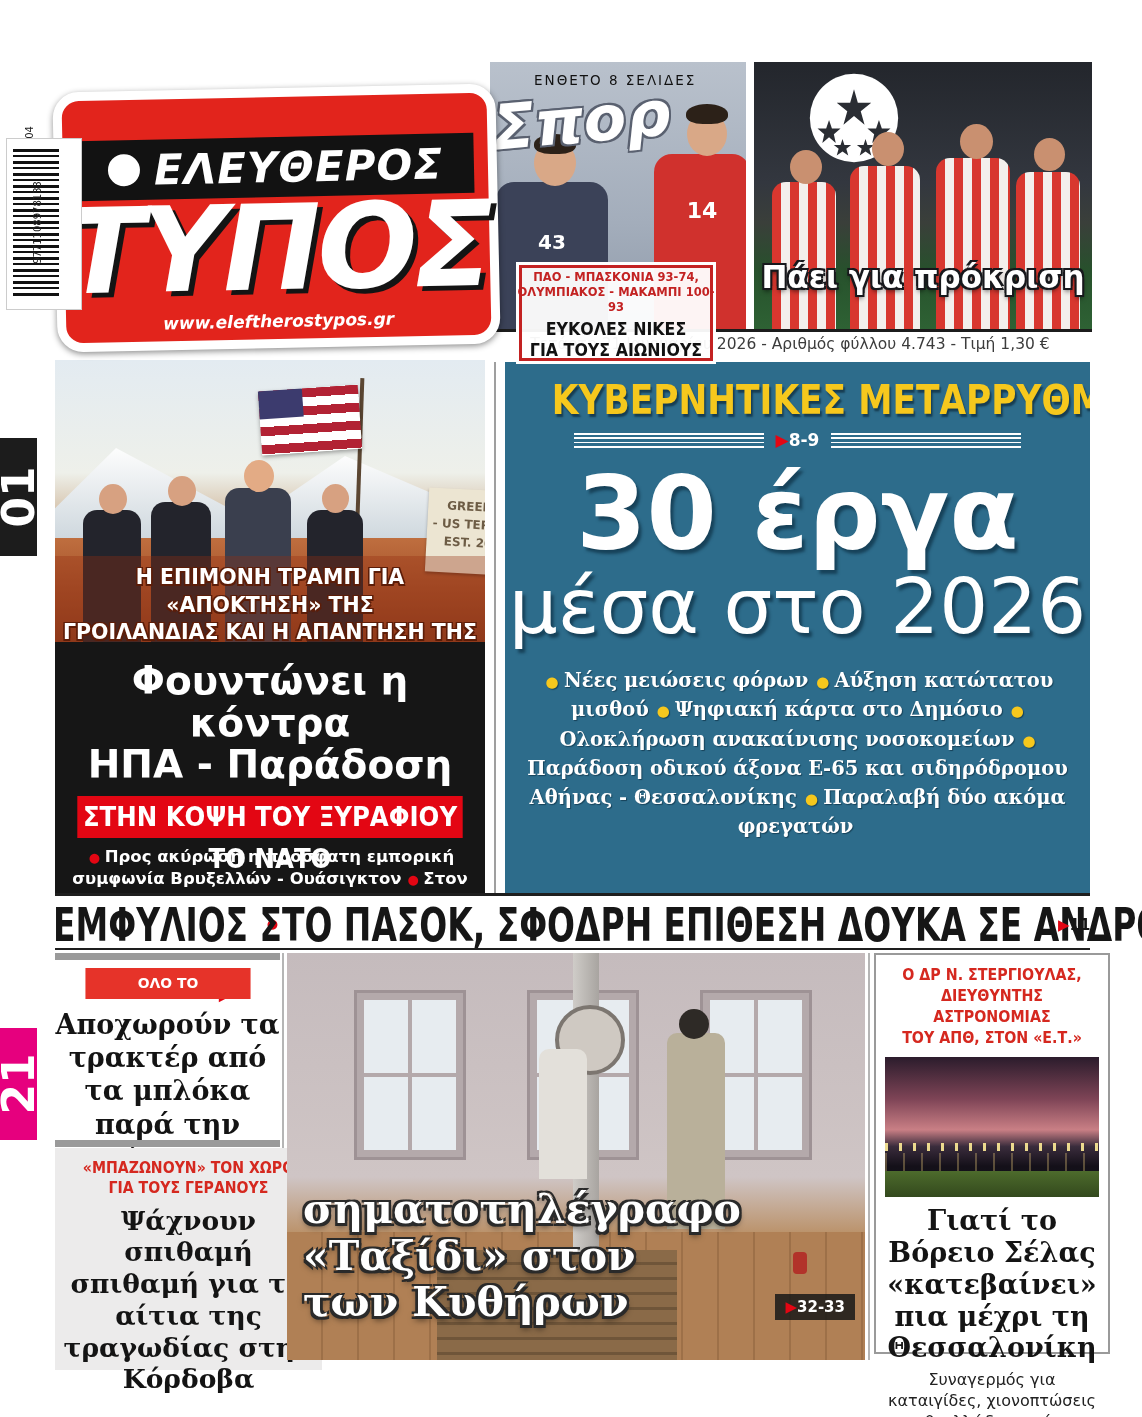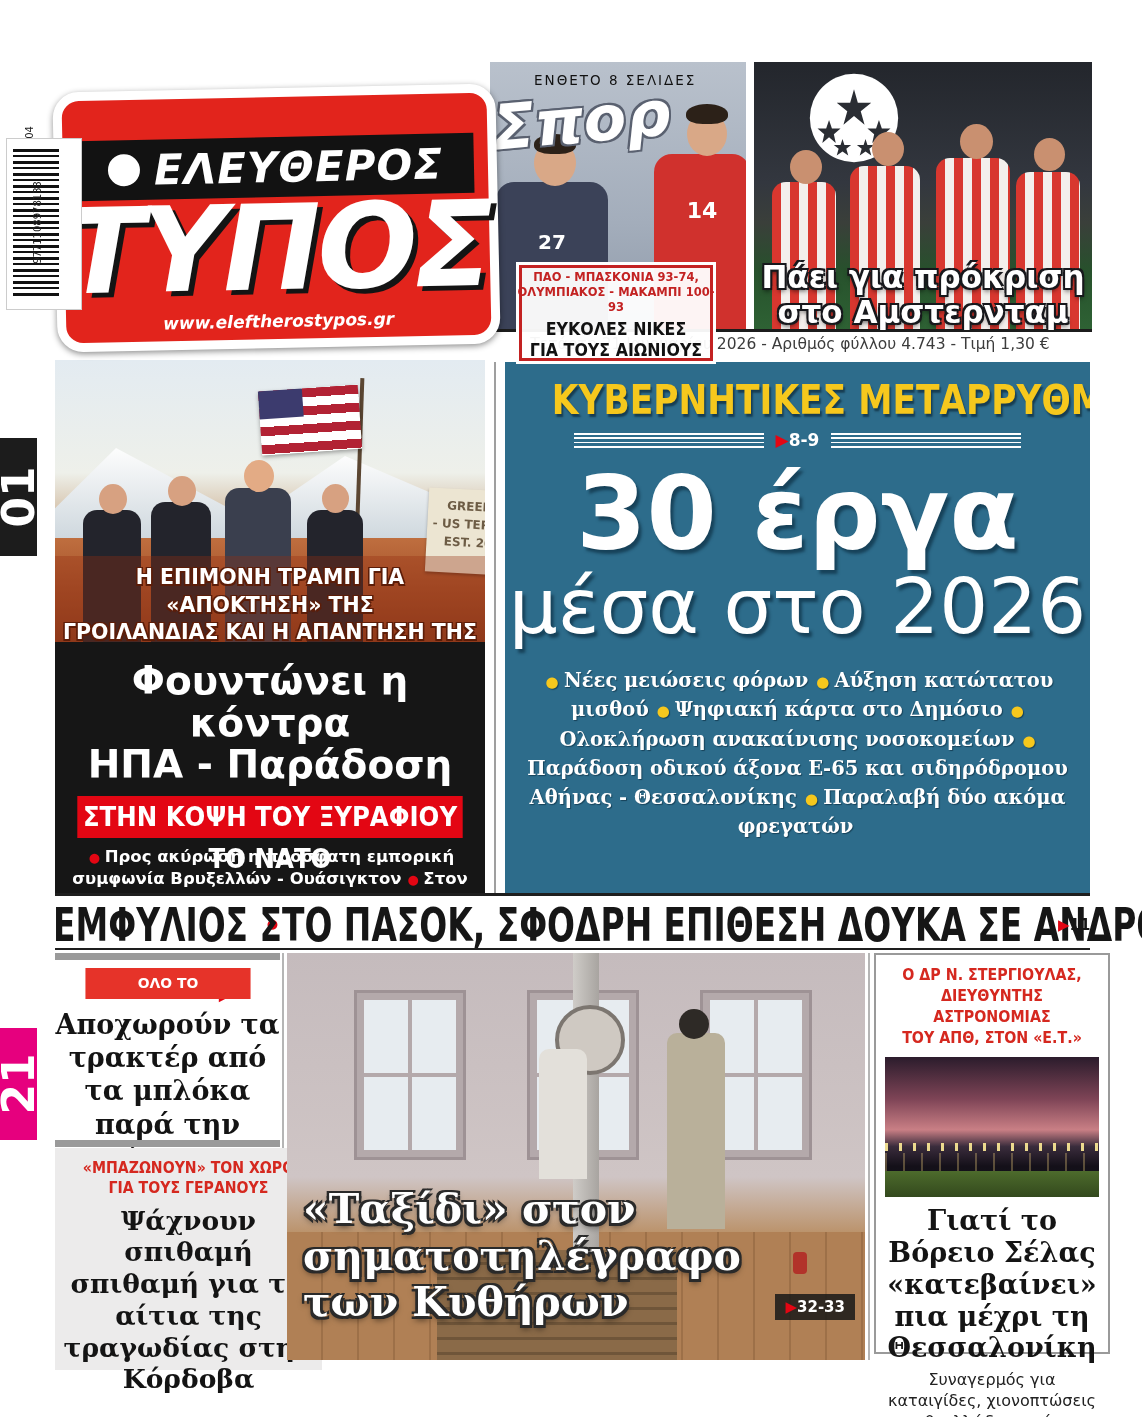--- a/index.html
+++ b/index.html
@@ -191,21 +191,21 @@
       <span class="logo-dot"></span>
       <span class="logo-brandtop">ΕΛΕΥΘΕΡΟΣ</span>
     </div>
     <div class="logo-main">ΤΥΠΟΣ</div>
     <div class="logo-site">www.eleftherostypos.gr</div>
   </div>
 
   <div class="abs basket-panel">
 
     <div class="bk-player" style="left:6px;top:120px;width:112px;height:148px;background:#3b4258;">
-      <div class="bk-num" style="top:48px;font-size:20px;">27</div>
+      <div class="bk-num" style="top:48px;font-size:20px;">43</div>
     </div>
     <div class="bk-head" style="left:44px;top:78px;width:42px;height:46px;"></div>
     <div class="bk-hair" style="left:44px;top:72px;width:42px;height:20px;"></div>
 
     <div class="bk-player" style="left:164px;top:92px;width:96px;height:176px;background:#d0312d;">
       <div class="bk-num" style="top:44px;font-size:22px;">14</div>
     </div>
     <div class="bk-head" style="left:197px;top:50px;width:40px;height:44px;"></div>
     <div class="bk-hair" style="left:196px;top:42px;width:42px;height:20px;"></div>
   </div>
@@ -236,21 +236,20 @@
     <div class="fb-player" style="left:18px;top:120px;width:64px;height:148px;"></div>
     <div class="fb-head" style="left:36px;top:88px;width:32px;height:34px;"></div>
     <div class="fb-player" style="left:96px;top:104px;width:70px;height:164px;"></div>
     <div class="fb-head" style="left:118px;top:70px;width:32px;height:34px;"></div>
     <div class="fb-player" style="left:182px;top:96px;width:74px;height:172px;"></div>
     <div class="fb-head" style="left:206px;top:62px;width:33px;height:35px;"></div>
     <div class="fb-player" style="left:262px;top:110px;width:64px;height:158px;"></div>
     <div class="fb-head" style="left:280px;top:76px;width:31px;height:33px;"></div>
     <div class="fb-headline">
       <div>Πάει για πρόκριση</div>
-      <div>στο Αμστερνταμ</div>
     </div>
 
   </div>
   <div class="abs header-rule"></div>
 
   <div class="abs dateline">Τετάρτη 21 Ιανουαρίου 2026 - Αριθμός φύλλου 4.743 - Τιμή 1,30 €</div>
 
   <div class="abs left-photo">
     <div class="mountain m1"></div>
     <div class="mountain m2"></div>
@@ -338,22 +337,22 @@
       </div>
     <div class="cp-floor"></div>
     <div class="cp-boardwalk"></div>
     <div class="cp-mast"></div>
     <div class="cp-disc"></div>
     <div class="cp-figure" style="left:252px;top:96px;width:48px;height:130px;background:#e3e0da;"></div>
     <div class="cp-figure" style="left:380px;top:80px;width:58px;height:196px;background:#b9b09a;"></div>
     <div class="cp-figure" style="left:392px;top:56px;width:30px;height:30px;background:#2e2a26;border-radius:50%;"></div>
     <div class="cp-lantern"></div>
     <div class="cp-headline">
+      <div>σηματοτηλέγραφο</div>
       <div>«Ταξίδι» στον</div>
-      <div>σηματοτηλέγραφο</div>
       <div>των Κυθήρων</div>
     </div>
     <div class="cp-ref"><span class="arrow-red">▶</span><span>32-33</span></div>
   </div>
 
   <div class="abs br-box">
     <div class="br-kicker">
       <div>Ο ΔΡ Ν. ΣΤΕΡΓΙΟΥΛΑΣ,</div>
       <div>ΔΙΕΥΘΥΝΤΗΣ ΑΣΤΡΟΝΟΜΙΑΣ</div>
       <div>ΤΟΥ ΑΠΘ, ΣΤΟΝ «Ε.Τ.»</div>

